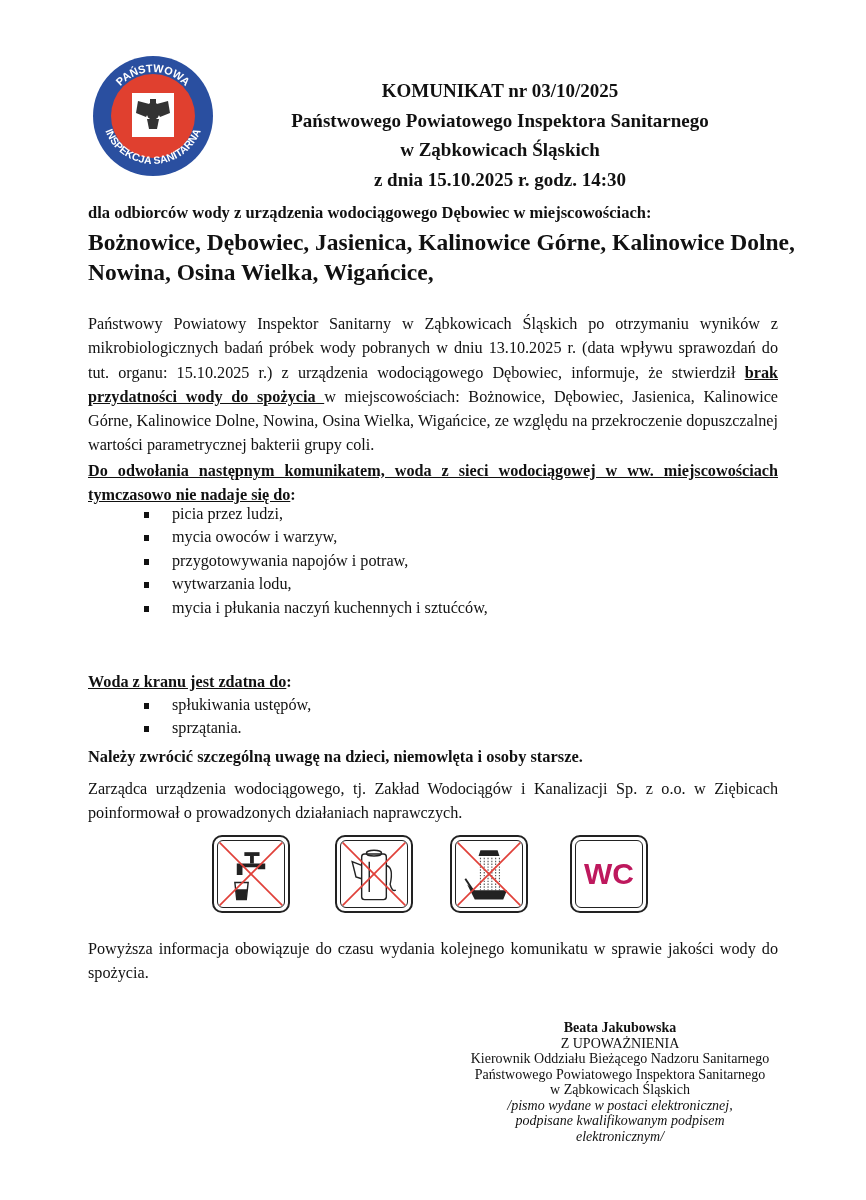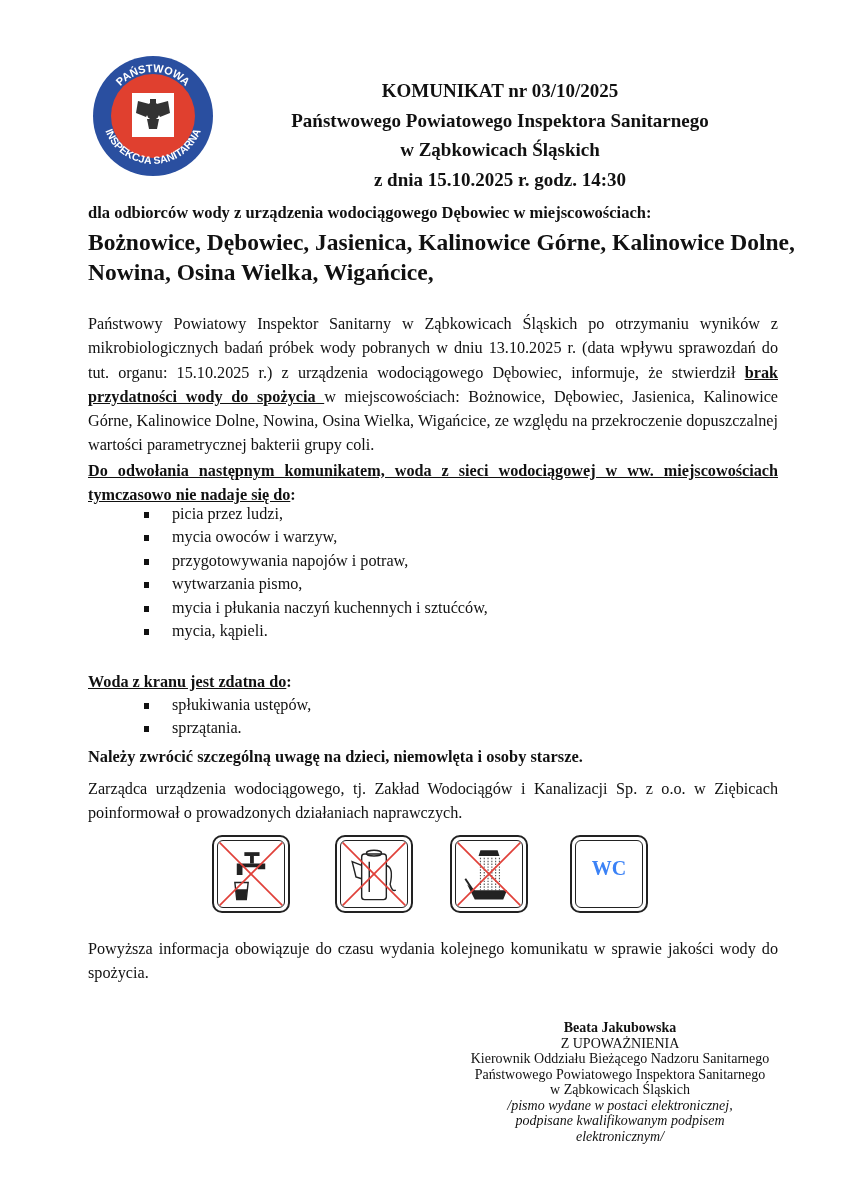--- a/index.html
+++ b/index.html
@@ -23,21 +23,21 @@
   ul.bl li::before { content: ""; position: absolute; left: 4px; top: 9px; width: 5px; height: 6px; background: #111; }
   .l1 { top: 503px; }
   .sec2 { left: 88px; top: 673px; font-size: 16.2px; font-weight: bold; }
   .l2 { top: 694px; }
   .warn { left: 88px; top: 747px; font-size: 16.4px; font-weight: bold; }
   .p2 { top: 777px; }
   .icons { left: 212px; top: 835px; width: 460px; height: 80px; }
   .icon { position: absolute; top: 0; width: 78px; height: 78px; border: 2px solid #222; border-radius: 10px; box-sizing: border-box; background: #fff; }
   .icon .inner { position: absolute; left: 3px; top: 3px; right: 3px; bottom: 3px; border: 1.5px solid #222; border-radius: 6px; }
   .icon svg { position: absolute; left: 0; top: 0; width: 100%; height: 100%; }
-  .wc { font-family: Liberation Serif, serif; font-weight: bold; font-size: 20px; position: absolute; left: 0; right: 0; top: 20px; text-align: center; color: #3b82f6; }
+  .wc { font-family: Liberation Sans, sans-serif; font-weight: bold; font-size: 30px; position: absolute; left: 0; right: 0; top: 20px; text-align: center; color: #be185d; }
   .p3 { top: 937px; }
   .sig { left: 470px; top: 1020px; width: 300px; text-align: center; font-size: 14px; line-height: 15.5px; }
   .sig .name { font-weight: bold; }
   .sig .it { font-style: italic; }
 </style>
 </head>
 <body>
 
 <div class="abs logo">
   <svg viewBox="0 0 122 122" width="122" height="122">
@@ -72,23 +72,22 @@
 <div class="abs intro">dla odbiorców wody z urządzenia wodociągowego Dębowiec w miejscowościach:</div>
 <div class="abs places">Bożnowice, Dębowiec, Jasienica, Kalinowice Górne, Kalinowice Dolne, Nowina, Osina Wielka, Wigańcice,</div>
 
 <div class="abs para p1"><span>Państwowy Powiatowy Inspektor Sanitarny w Ząbkowicach Śląskich po otrzymaniu wyników z mikrobiologicznych badań próbek wody pobranych w dniu 13.10.2025 r. (data wpływu sprawozdań do tut. organu: 15.10.2025 r.) z urządzenia wodociągowego Dębowiec, informuje, że stwierdził </span><span class="u">brak przydatności wody do spożycia </span><span>w miejscowościach: Bożnowice, Dębowiec, Jasienica, Kalinowice Górne, Kalinowice Dolne, Nowina, Osina Wielka, Wigańcice, ze względu na przekroczenie dopuszczalnej wartości parametrycznej bakterii grupy coli.</span></div>
 
 <div class="abs sec1"><span style="text-decoration:underline">Do odwołania następnym komunikatem, woda z sieci wodociągowej w ww. miejscowościach tymczasowo nie nadaje się do</span><span>:</span></div>
 <ul class="bl l1">
   <li>picia przez ludzi,</li>
   <li>mycia owoców i warzyw,</li>
   <li>przygotowywania napojów i potraw,</li>
-  <li>wytwarzania pismo,</li>
+  <li>wytwarzania lodu,</li>
   <li>mycia i płukania naczyń kuchennych i sztućców,</li>
-  <li>mycia, kąpieli.</li>
 </ul>
 
 <div class="abs sec2"><span style="text-decoration:underline">Woda z kranu jest zdatna do</span><span>:</span></div>
 <ul class="bl l2">
   <li>spłukiwania ustępów,</li>
   <li>sprzątania.</li>
 </ul>
 
 <div class="abs warn">Należy zwrócić szczególną uwagę na dzieci, niemowlęta i osoby starsze.</div>
 <div class="abs para p2">Zarządca urządzenia wodociągowego, tj. Zakład Wodociągów i Kanalizacji Sp. z o.o. w Ziębicach poinformował o prowadzonych działaniach naprawczych.</div>

